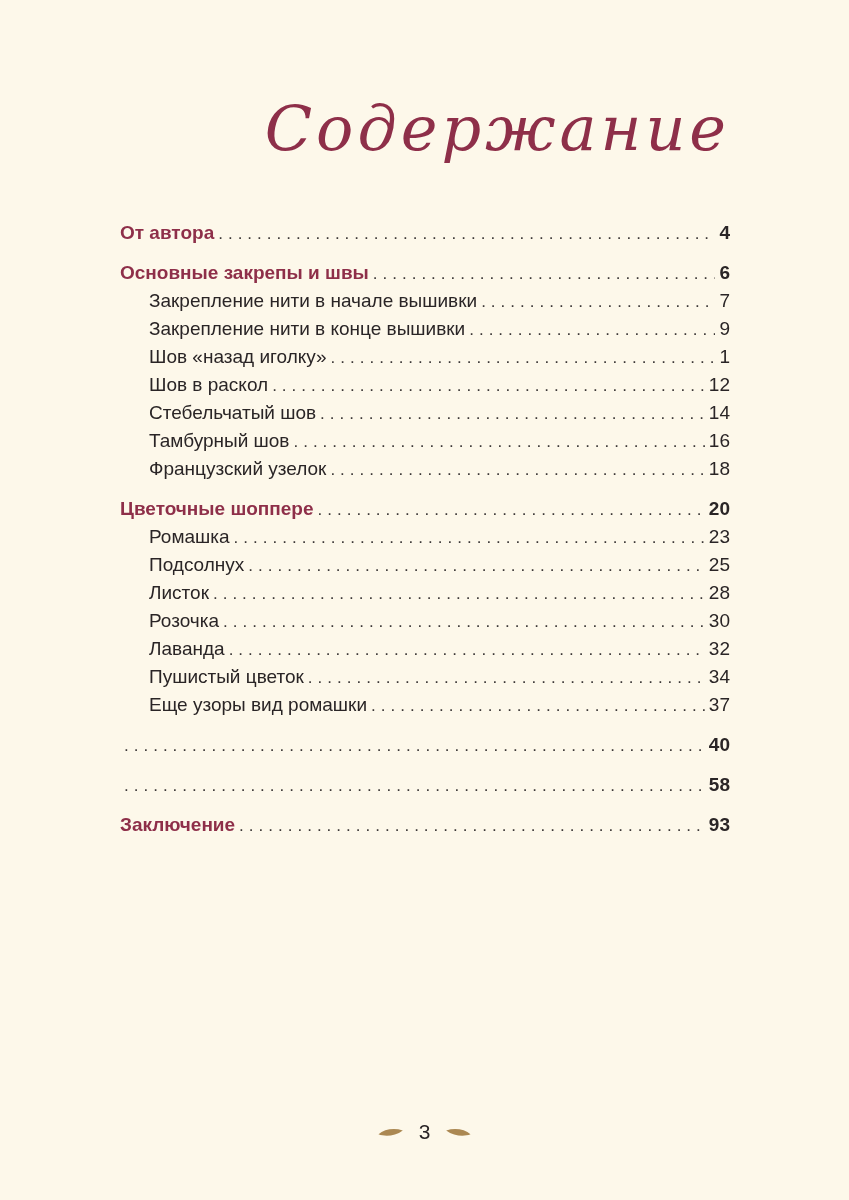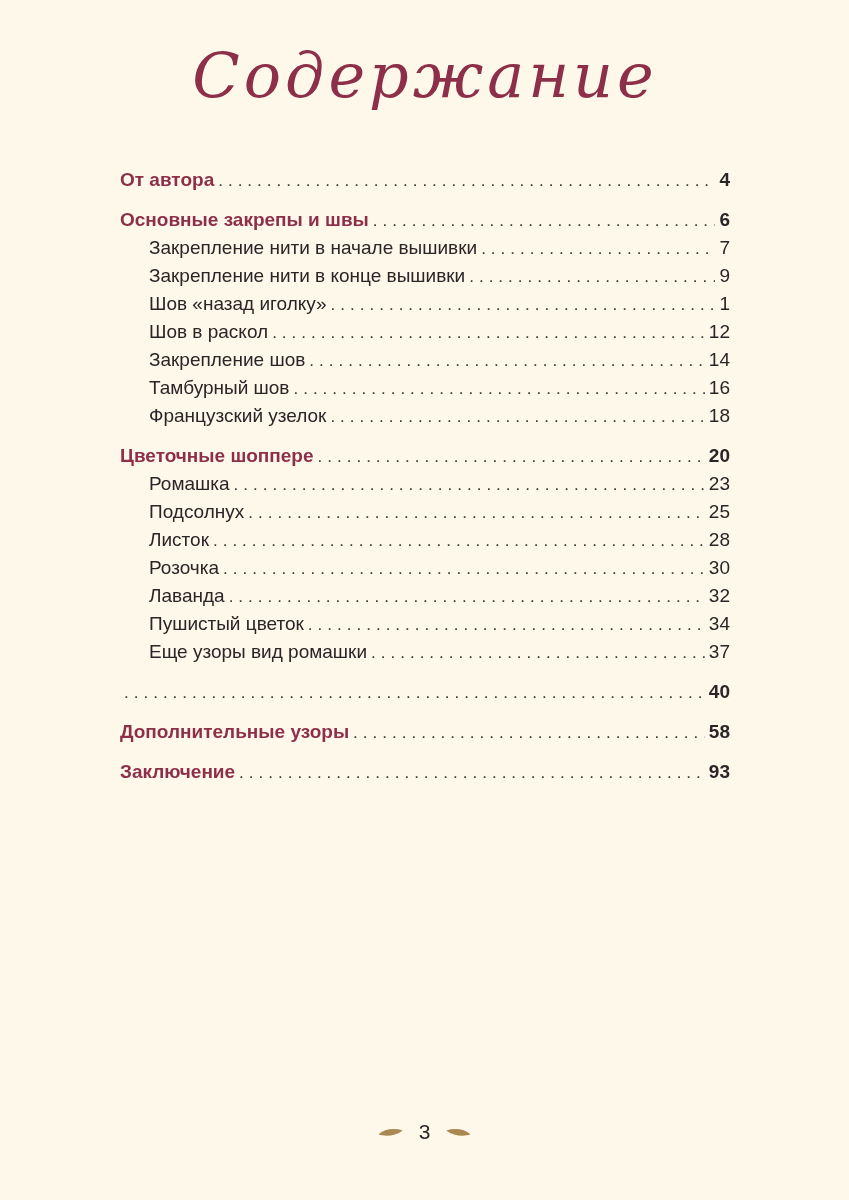--- a/index.html
+++ b/index.html
@@ -24,22 +24,22 @@
     background: var(--background);
     padding: 0 119px 0 120px;
     overflow: hidden;
   }
   .title {
     font-family: "DejaVu Serif", serif;
     font-style: italic;
     font-weight: 400;
     color: var(--accent);
     font-size: 62px;
-    text-align: center;
-    margin-top: 39px;
+    text-align: right;
+    margin-top: 92px;
     letter-spacing: 4px;
   }
   .toc { margin-top: 54px; }
   .toc-row {
     display: flex;
     align-items: baseline;
     font-size: 19px;
     line-height: 27px;
   }
   .toc-row.section {
@@ -117,21 +117,21 @@
     <span class="toc-page">1</span>
   </div>
 
   <div class="toc-row sub">
     <span class="toc-title">Шов в раскол</span>
     <span class="dots"></span>
     <span class="toc-page">12</span>
   </div>
 
   <div class="toc-row sub">
-    <span class="toc-title">Закрепление шов</span>
+    <span class="toc-title">Стебельчатый шов</span>
     <span class="dots"></span>
     <span class="toc-page">14</span>
   </div>
 
   <div class="toc-row sub">
     <span class="toc-title">Тамбурный шов</span>
     <span class="dots"></span>
     <span class="toc-page">16</span>
   </div>
 
@@ -188,21 +188,20 @@
     <span class="dots"></span>
     <span class="toc-page">37</span>
   </div>
 
   <div class="toc-row section">
     <span class="dots"></span>
     <span class="toc-page">40</span>
   </div>
 
   <div class="toc-row section">
-    <span class="toc-title">Дополнительные узоры</span>
     <span class="dots"></span>
     <span class="toc-page">58</span>
   </div>
 
   <div class="toc-row section">
     <span class="toc-title">Заключение</span>
     <span class="dots"></span>
     <span class="toc-page">93</span>
   </div>
 </nav>

